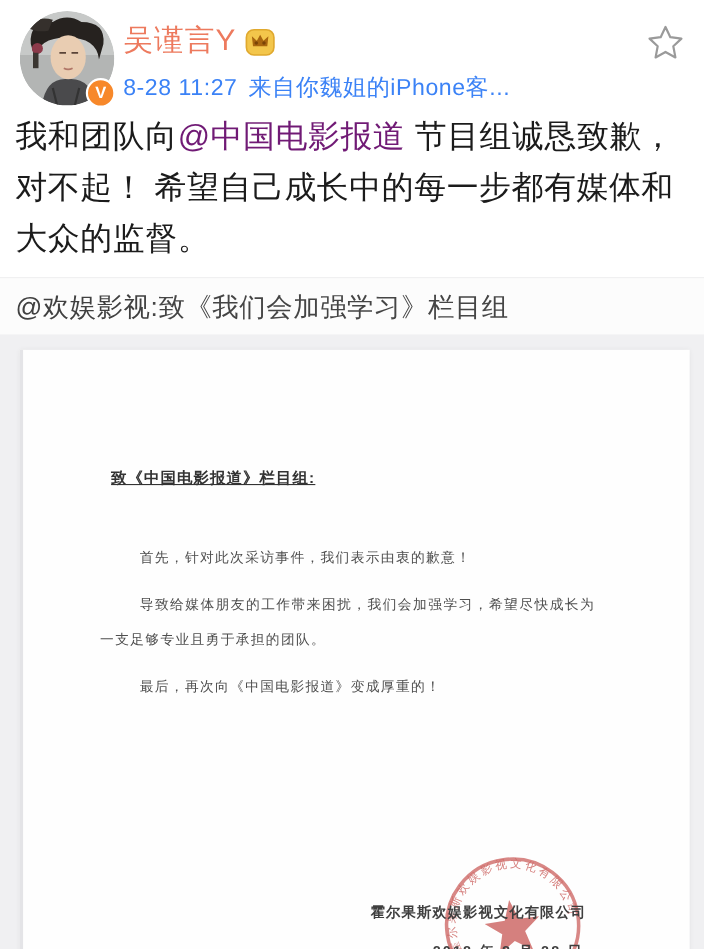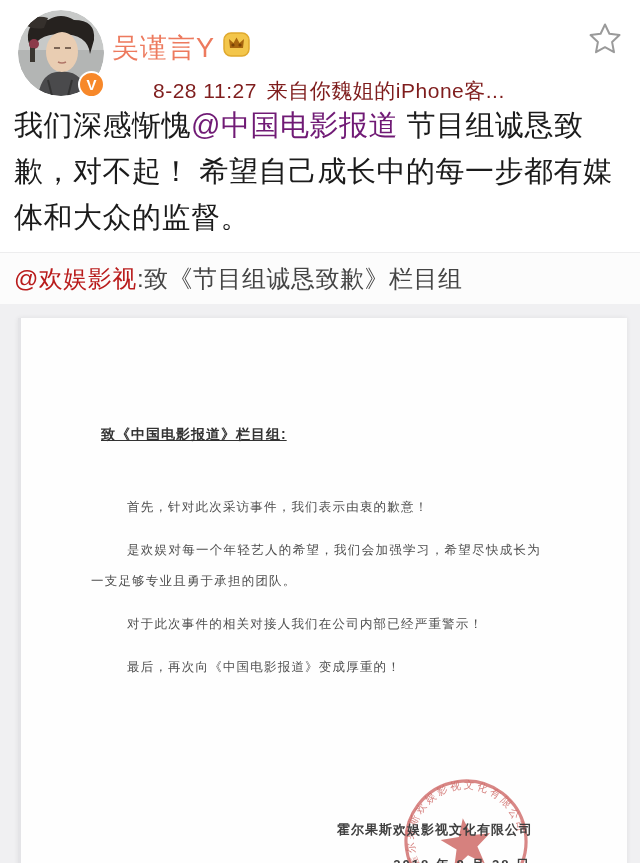--- a/index.html
+++ b/index.html
@@ -10,34 +10,34 @@
 
   
   .post-header { position:relative; height:100px; }
   .avatar-wrap { position:absolute; left:18px; top:10px; width:86px; height:86px; }
   .avatar-wrap svg.avatar { width:86px; height:86px; border-radius:50%; display:block; }
   .v-badge { position:absolute; left:60px; top:61px; width:27px; height:27px; border-radius:50%;
              background:#f7882a; border:2px solid #fff; color:#fff; font-weight:bold;
              font-size:15px; line-height:23px; text-align:center; }
   .user-meta { position:absolute; left:112px; top:18px; }
   .username-row { display:flex; align-items:center; gap:7px; }
-  .username { color:#ed7a5e; font-size:27px; font-weight:500; letter-spacing:1px;margin-top:12px; }
+  .username { color:#ed7a5e; font-size:27px; font-weight:500; letter-spacing:1px; }
   .vip-crown { width:29px; height:27px; margin-top:2px; }
-  .timestamp { margin-top:11px; color:#7f1d1d; font-size:21px; letter-spacing:0.5px;margin-left:41px; }
+  .timestamp { margin-top:11px; color:#3b82f6; font-size:21px; letter-spacing:0.5px; }
   .timestamp .src { margin-left:10px; }
   .fav-star { position:absolute; right:16px; top:20px; width:38px; height:38px; }
 
   
   .post-text { padding:2px 14px 0 14px; font-size:29px; line-height:46px; color:#1b1b1b; letter-spacing:0.5px; }
   .mention { color:#701a75; text-decoration:none; }
 
   
   .quote { margin-top:12px; border-top:1px solid #ededee; background:#fafafa; height:625px; }
   .quote-header { padding:10px 14px 9px 14px; font-size:24px; letter-spacing:0.5px; color:#454545; background:#fcfcfc; }
-  .quote-header .mention { color:#b91c1c; }
+  .quote-header .mention { color:#404040; }
 
   .letter-photo { background:#f0f0f2; padding:14px 13px 0 18px; height:581px; }
   .letter-page { position:relative; width:609px; height:567px; background:#fefefe;
                  border-left:3px solid #e4e4e7; box-shadow:0 0 5px rgba(0,0,0,0.07);
                  overflow:hidden; padding:108px 86px 0 70px; }
   .letter-blur { filter:blur(0.35px); }
   .letter-title { font-size:14px; font-weight:bold; color:#333; letter-spacing:1px; margin:0 0 48px 10px;text-decoration:underline; }
   .letter-para { font-size:12.5px; line-height:31px; color:#4e4e4e; letter-spacing:1.2px;
                  text-indent:36px; margin-bottom:3px; text-align:justify;margin-top:12px; }
   .letter-sign-company { position:absolute; top:503px; right:94px; font-size:13px; font-weight:bold;
@@ -91,33 +91,32 @@
       <div class="timestamp">
         <span>8-28 11:27</span><span class="src">来自你魏姐的iPhone客...</span>
       </div>
     </div>
 
     <svg class="fav-star" viewBox="0 0 38 38">
       <path d="M19 4.5 L23.4 13.8 L33.5 15.1 L26.1 22.1 L28 32.2 L19 27.2 L10 32.2 L11.9 22.1 L4.5 15.1 L14.6 13.8 Z" fill="#ffffff" stroke="#9a9a9a" stroke-width="2" stroke-linejoin="round"></path>
     </svg>
   </div>
 
-  <div class="post-text"><span>我们深感惭愧</span><a href="#" class="mention">@中国电影报道</a><span> 节目组诚恳致歉，对不起！ 希望自己成长中的每一步都有媒体和大众的监督。</span></div>
+  <div class="post-text"><span>我和团队向</span><a href="#" class="mention">@中国电影报道</a><span> 节目组诚恳致歉，对不起！ 希望自己成长中的每一步都有媒体和大众的监督。</span></div>
 
   <section class="quote">
-    <div class="quote-header"><a href="#" class="mention">@欢娱影视</a><span>:致《节目组诚恳致歉》栏目组</span></div>
+    <div class="quote-header"><a href="#" class="mention">@欢娱影视</a><span>:致《我们会加强学习》栏目组</span></div>
 
     <div class="letter-photo">
       <div class="letter-page">
         <div class="letter-blur">
           <h3 class="letter-title">致《中国电影报道》栏目组:</h3>
           <div>
               <p class="letter-para">首先，针对此次采访事件，我们表示由衷的歉意！</p>
-              <p class="letter-para">是欢娱对每一个年轻艺人的希望，我们会加强学习，希望尽快成长为一支足够专业且勇于承担的团队。</p>
-              <p class="letter-para">对于此次事件的相关对接人我们在公司内部已经严重警示！</p>
+              <p class="letter-para">导致给媒体朋友的工作带来困扰，我们会加强学习，希望尽快成长为一支足够专业且勇于承担的团队。</p>
               <p class="letter-para">最后，再次向《中国电影报道》变成厚重的！</p>
             </div>
         </div>
 
         <div class="letter-sign-company letter-blur">霍尔果斯欢娱影视文化有限公司</div>
         <div class="letter-sign-date letter-blur">2018 年 8 月 28 日</div>
 
         <svg class="stamp" viewBox="0 0 150 150">
           <defs>
             <path id="sealArc" d="M 26 92 A 52 52 0 1 1 124 92" fill="none"></path>

